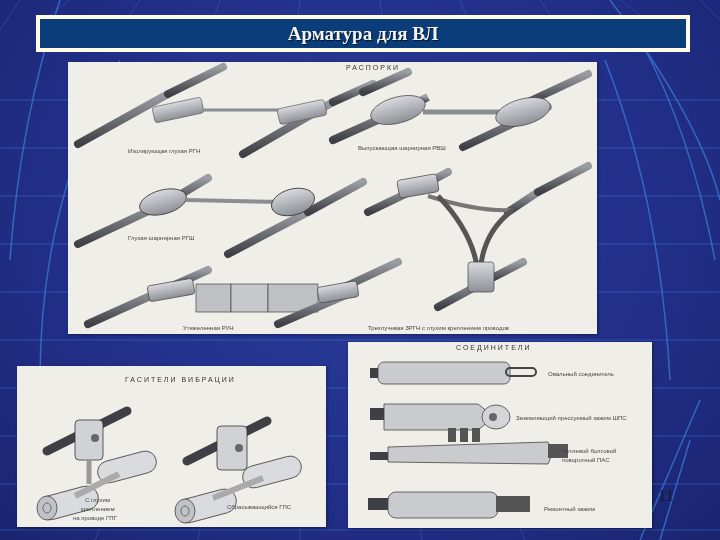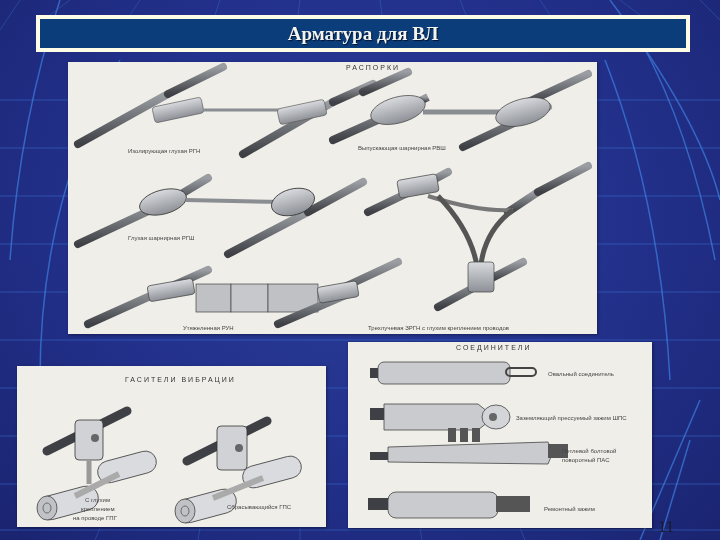--- a/index.html
+++ b/index.html
@@ -27,21 +27,21 @@
   }
   .panel svg { position: absolute; left: 0; top: 0; }
   .panel-heading {
     position: absolute; font-size: 7px; letter-spacing: 2px; color: #333;
     white-space: nowrap;
   }
   .cap {
     position: absolute; font-size: 6px; color: #444; white-space: nowrap; line-height: 8px;
   }
   .page-num {
-    position: absolute; left: 658px; top: 517px;
+    position: absolute; left: 658px; top: 486px;
     font-family: "Liberation Serif", serif; font-size: 17px; color: #1a1a2a;
   }
 </style>
 </head>
 <body>
 
 <svg class="bg-grid" width="720" height="540" viewBox="0 0 720 540">
   <g stroke="#3b6fd0" stroke-width="1" opacity="0.55" fill="none">
     <line x1="0" y1="100" x2="720" y2="100"></line>
     <line x1="0" y1="148" x2="720" y2="148"></line>

